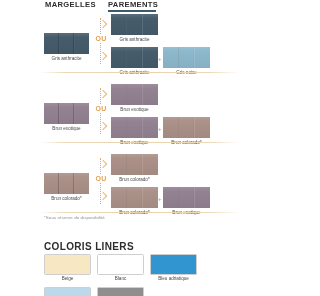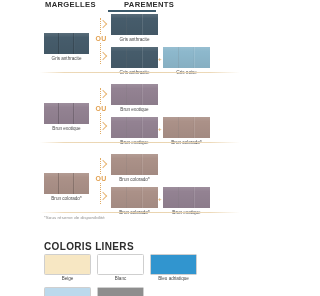--- a/index.html
+++ b/index.html
@@ -26,21 +26,21 @@
   }
   .col-head {
     position: absolute;
     font-size: 7.6px;
     font-weight: bold;
     letter-spacing: .35px;
     color: #2d2d2d;
     white-space: nowrap;
   }
   .col-head.margelles { left: 45px; top: 0px; }
-  .col-head.parements { left: 108px; top: 0px; margin-left: 16px; }
+  .col-head.parements { left: 108px; top: 0px; }
   .head-underline {
     position: absolute;
     left: 108px;
     top: 10px;
     width: 48px;
     height: 2px;
     background: #3c5a6b;
   }
 
   

